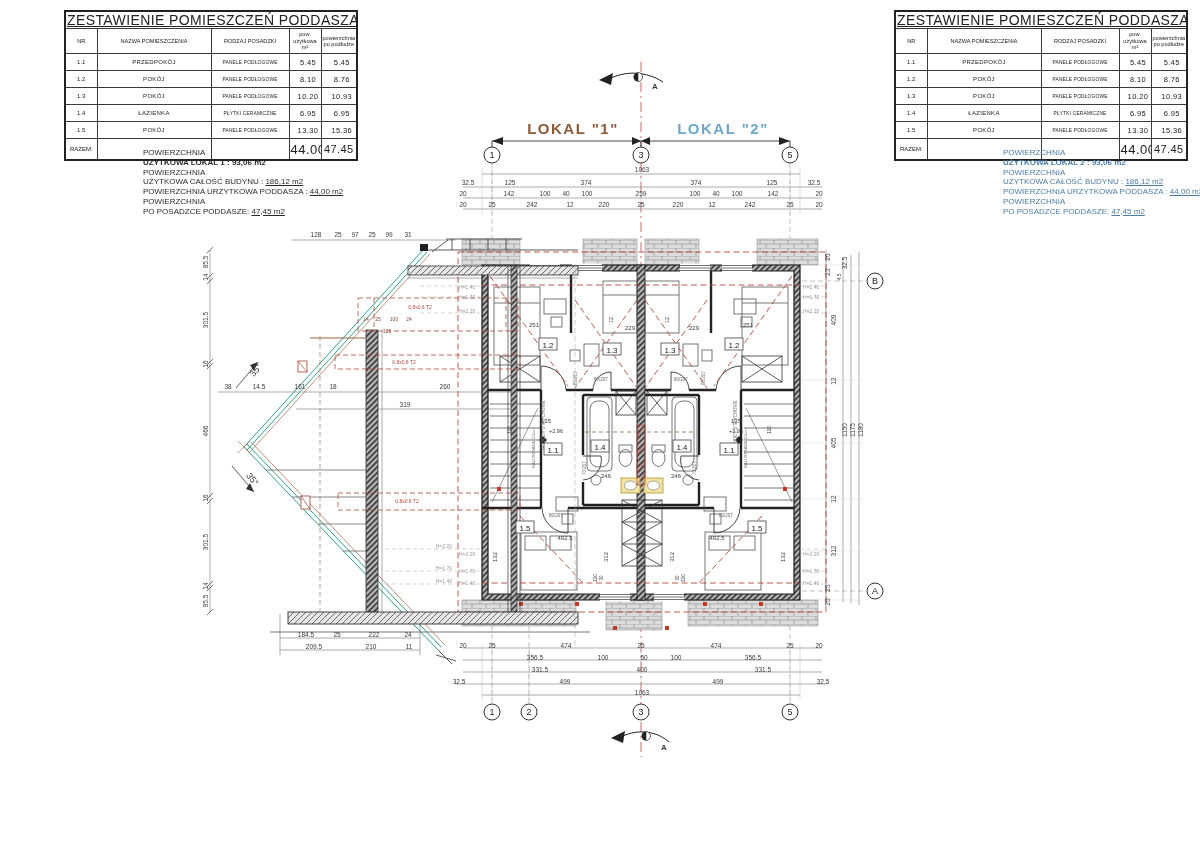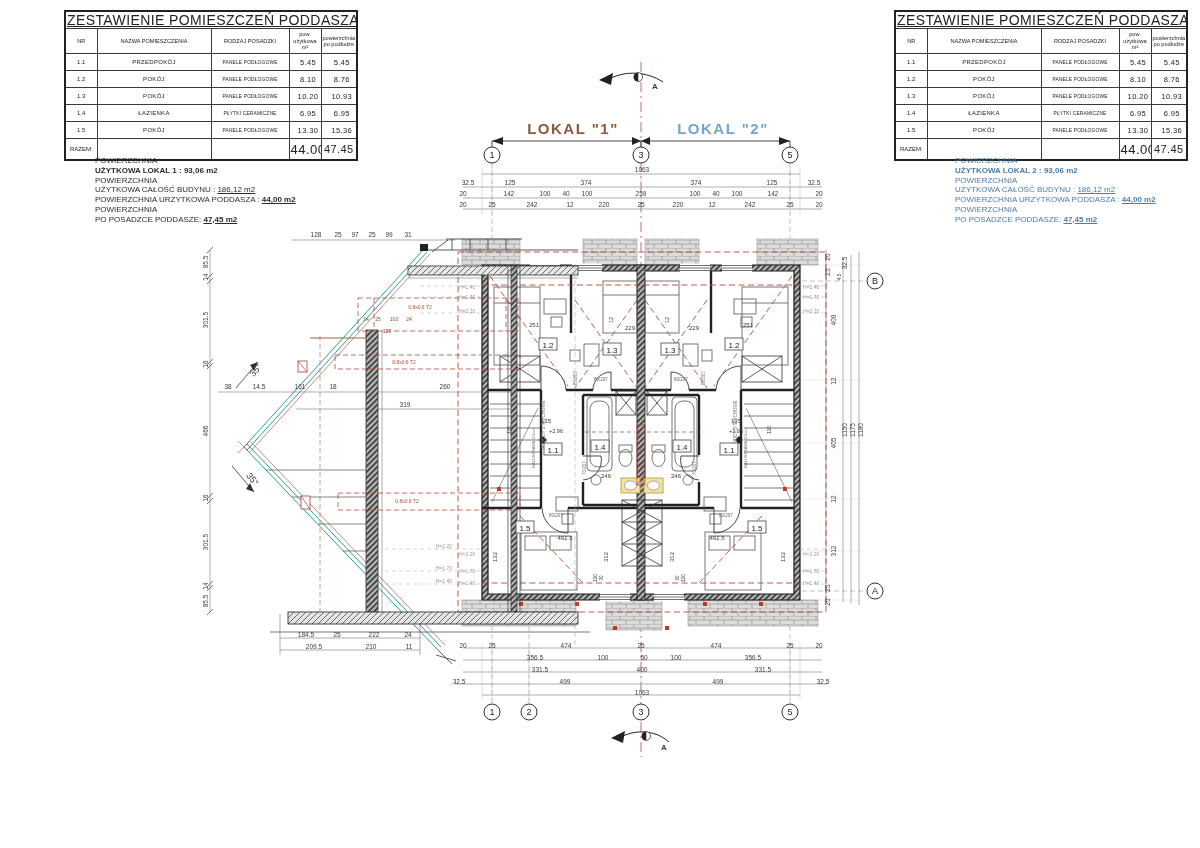--- a/index.html
+++ b/index.html
@@ -16,26 +16,26 @@
   .ztable td.nr{font-size:6px;height:16px;}
   .ztable td.nm{font-size:6px;letter-spacing:.3px;}
   .ztable td.fl{font-size:4.8px;letter-spacing:.2px;}
   .ztable td.vv{font-size:7.5px;letter-spacing:.4px;padding-left:7px;}
   .ztable tr.tot td{height:20px;}
   .ztable tr.tot .lbl{font-size:6px;}
   .ztable tr.tot .big{font-size:13px;letter-spacing:.5px;font-weight:400;}
   .ztable tr.tot .med{font-size:11px;letter-spacing:.4px;}
 
   
-  .summary{position:absolute;top:156px;font-size:8px;line-height:1.22;white-space:nowrap;}
+  .summary{position:absolute;top:148px;font-size:8px;line-height:1.22;white-space:nowrap;margin-left:48px;}
   .summary .sline{margin:0;}
   .summary .b{font-weight:700;}
   .summary .lu{}
   .summary .vu{text-decoration:underline;}
-  .summary .vb{font-weight:700;}
+  .summary .vb{font-weight:400;}
 </style>
 </head>
 <body>
 
 <div id="canvas">
 
   <table class="ztable" style="left:64px;width:292px;">
       <colgroup>
         <col style="width:32px">
         <col style="width:114px">

